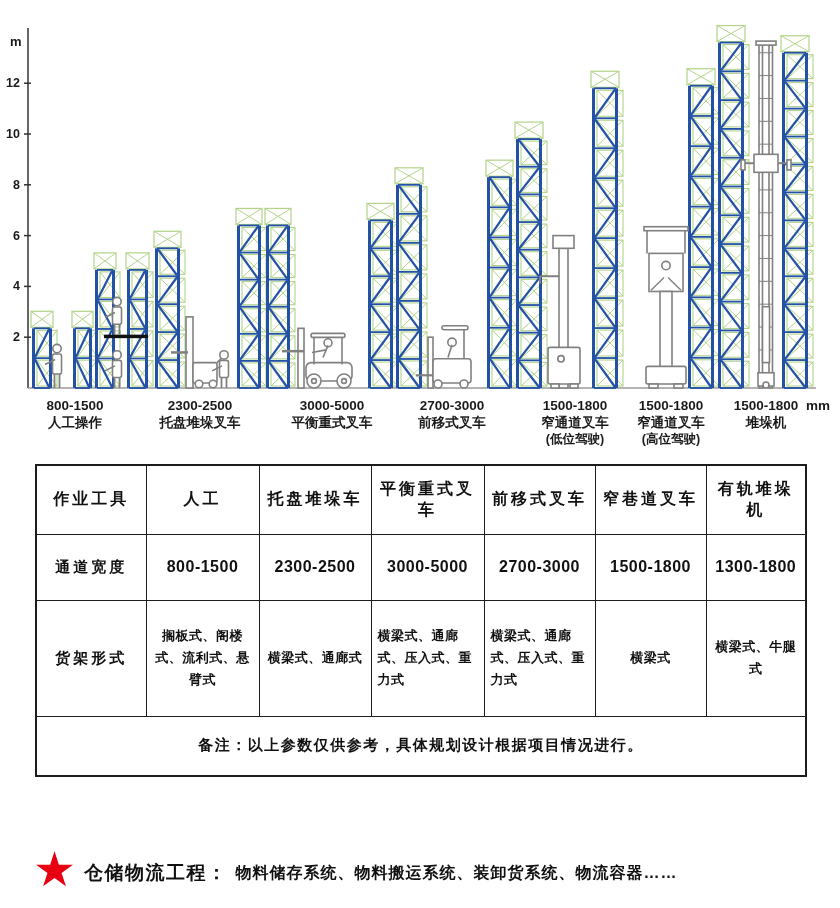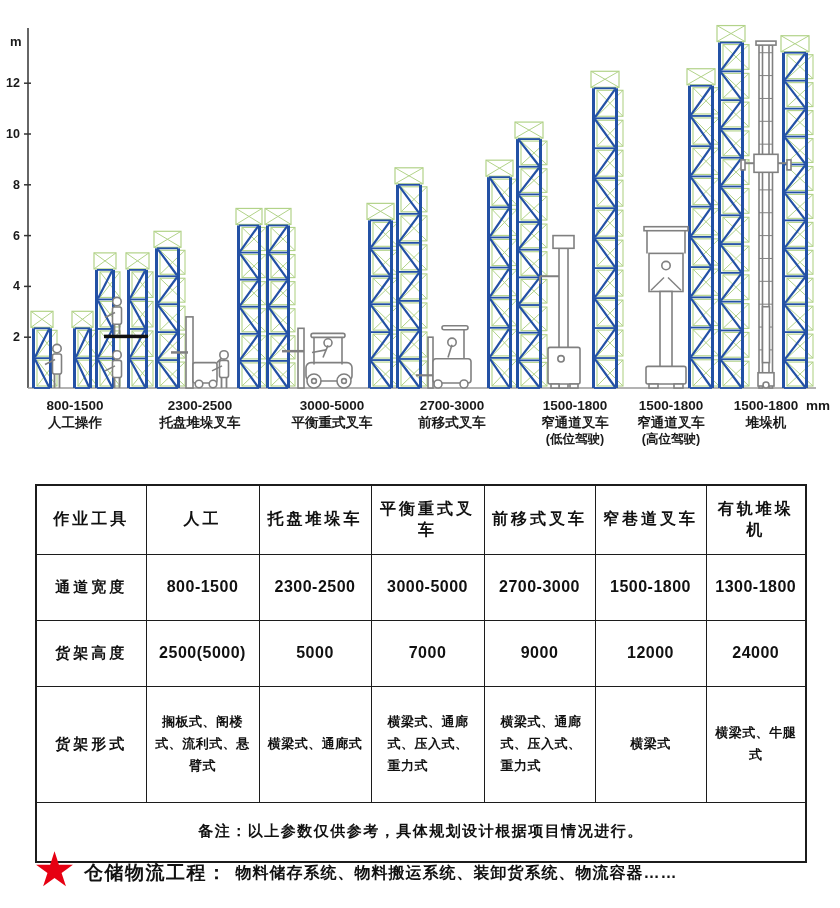--- a/index.html
+++ b/index.html
@@ -1,29 +1,29 @@
 <!DOCTYPE html>
 <html><head>
 <meta charset="utf-8">
 <style>
   html,body{margin:0;padding:0;background:#fff;}
   .page{position:relative;width:840px;height:908px;background:#fff;overflow:hidden;
         font-family:"Liberation Sans","DejaVu Sans",sans-serif;color:#111;}
   #chart{position:absolute;left:0;top:0;}
-  table.spec{position:absolute;left:35px;top:484px;width:770px;border-collapse:collapse;
+  table.spec{position:absolute;left:35px;top:464px;width:770px;border-collapse:collapse;
              table-layout:fixed;background:#fff;border:2.5px solid #1c1c1c;}
   table.spec td{border:1.6px solid #1c1c1c;text-align:center;vertical-align:middle;
                 padding:2px 4px;overflow:hidden;}
   tr.r-hdr{height:69px;}  tr.r-w{height:66px;}  tr.r-h{height:66px;}
   tr.r-f{height:116px;}   tr.r-n{height:60px;}
   .hdr{font-size:16px;font-weight:700;letter-spacing:3px;}
   .rowlabel{font-size:15px;font-weight:700;letter-spacing:3px;}
   .val{font-size:16px;font-weight:600;letter-spacing:.5px;}
   .form{font-size:13px;font-weight:600;line-height:1.7;letter-spacing:.5px;}
-  .form.left{text-align:left;padding-left:16px;}
+  .form.left{text-align:left;padding-left:6px;}
   .note{text-align:left;font-size:15px;font-weight:600;padding-left:16px;letter-spacing:1.5px;}
   .footer{position:absolute;left:33px;top:846px;width:790px;height:54px;
           display:flex;align-items:center;gap:8px;}
   .star{font-size:48px;line-height:1;transform:translateY(-3px);}
   .ftitle{font-size:19px;font-weight:800;letter-spacing:1.5px;text-align:center;}
   .ftext{font-size:16px;font-weight:700;letter-spacing:1px;text-align:right;}
 </style>
 </head>
 <body>
 
@@ -834,29 +834,20 @@
     </tr>
     <tr class="r-w">
       <td class="rowlabel">通道宽度</td>
       <td class="val">800-1500</td>
       <td class="val">2300-2500</td>
       <td class="val">3000-5000</td>
       <td class="val">2700-3000</td>
       <td class="val">1500-1800</td>
       <td class="val">1300-1800</td>
     </tr>
-    <tr class="r-h">
-      <td class="rowlabel">货架高度</td>
-      <td class="val">2500(5000)</td>
-      <td class="val">5000</td>
-      <td class="val">7000</td>
-      <td class="val">9000</td>
-      <td class="val">12000</td>
-      <td class="val">24000</td>
-    </tr>
     <tr class="r-f">
       <td class="rowlabel">货架形式</td>
       <td class="form">搁板式、阁楼式、流利式、悬臂式</td>
       <td class="form">横梁式、通廊式</td>
       <td class="form left">横梁式、通廊式、压入式、重力式</td>
       <td class="form left">横梁式、通廊式、压入式、重力式</td>
       <td class="form">横梁式</td>
       <td class="form">横梁式、牛腿式</td>
     </tr>
     <tr class="r-n">

